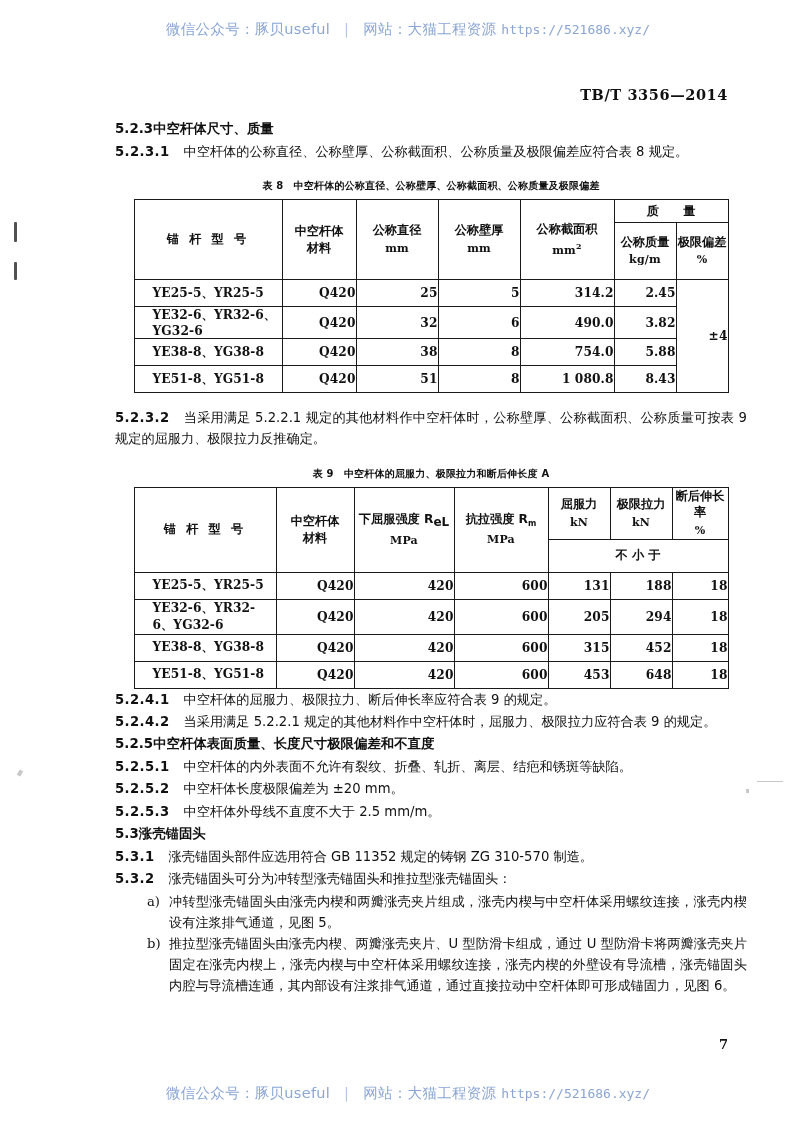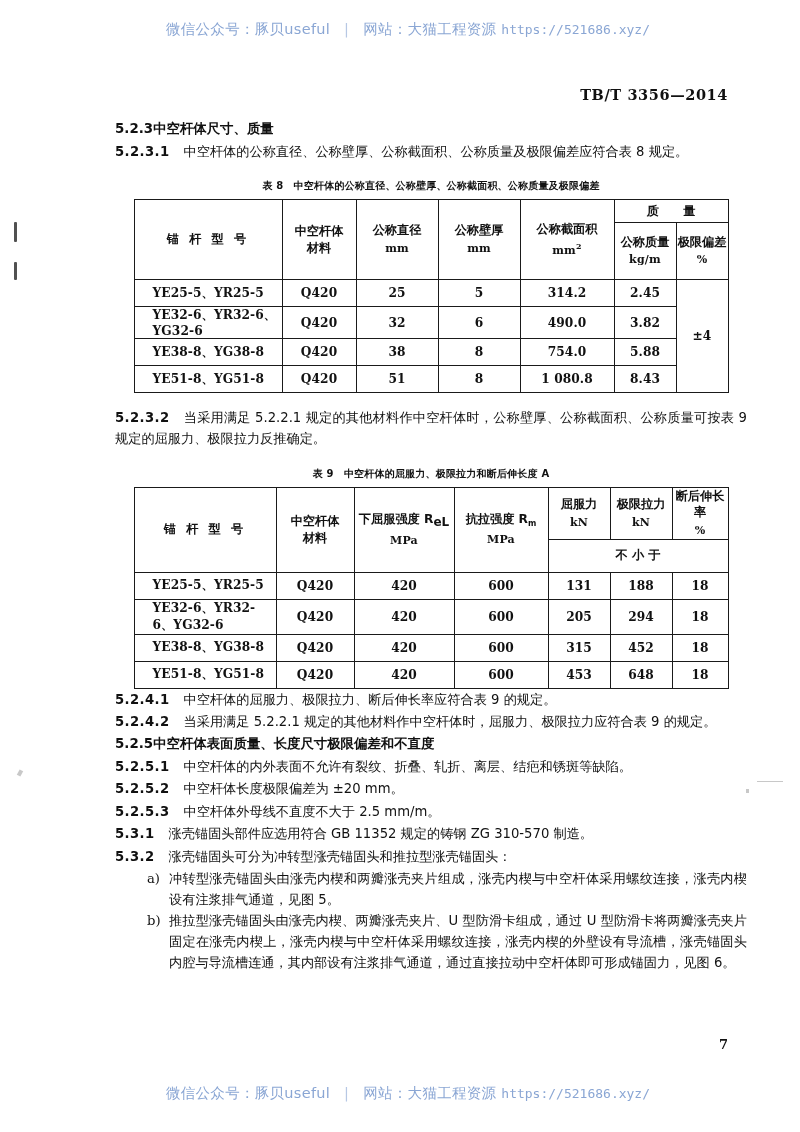--- a/index.html
+++ b/index.html
@@ -127,20 +127,21 @@
   }
   table.std th {
     font-size: 12.2px;
     line-height: 1.35;
   }
   table.std td {
     height: 26px;
     font-size: 12.2px;
     font-family: "DejaVu Serif", "Liberation Serif", serif;
     letter-spacing: .1px;
+    text-align: right;
   }
   table.std td.model {
     text-align: left;
     padding-left: 18px;
   }
   .th-main { display: block; }
   .th-unit {
     display: block;
     font-size: 11px;
     font-weight: bold;
@@ -397,20 +398,23 @@
     </p>
 
     <p class="clause">
       <span class="num">5.2.5.2</span><span class="num-gap-l"></span><span>中空杆体长度极限偏差为 ±20 mm。</span>
     </p>
 
     <p class="clause">
       <span class="num">5.2.5.3</span><span class="num-gap-l"></span><span>中空杆体外母线不直度不大于 2.5 mm/m。</span>
     </p>
 
+    <div class="h-clause">
+      <span class="num">5.3</span><span class="num-gap-l"></span><span>涨壳锚固头</span>
+    </div>
 
     <p class="clause">
       <span class="num">5.3.1</span><span class="num-gap-l"></span><span>涨壳锚固头部件应选用符合 GB 11352 规定的铸钢 ZG 310-570 制造。</span>
     </p>
 
     <p class="clause">
       <span class="num">5.3.2</span><span class="num-gap-l"></span><span>涨壳锚固头可分为冲转型涨壳锚固头和推拉型涨壳锚固头：</span>
     </p>
 
     <div class="hang">

